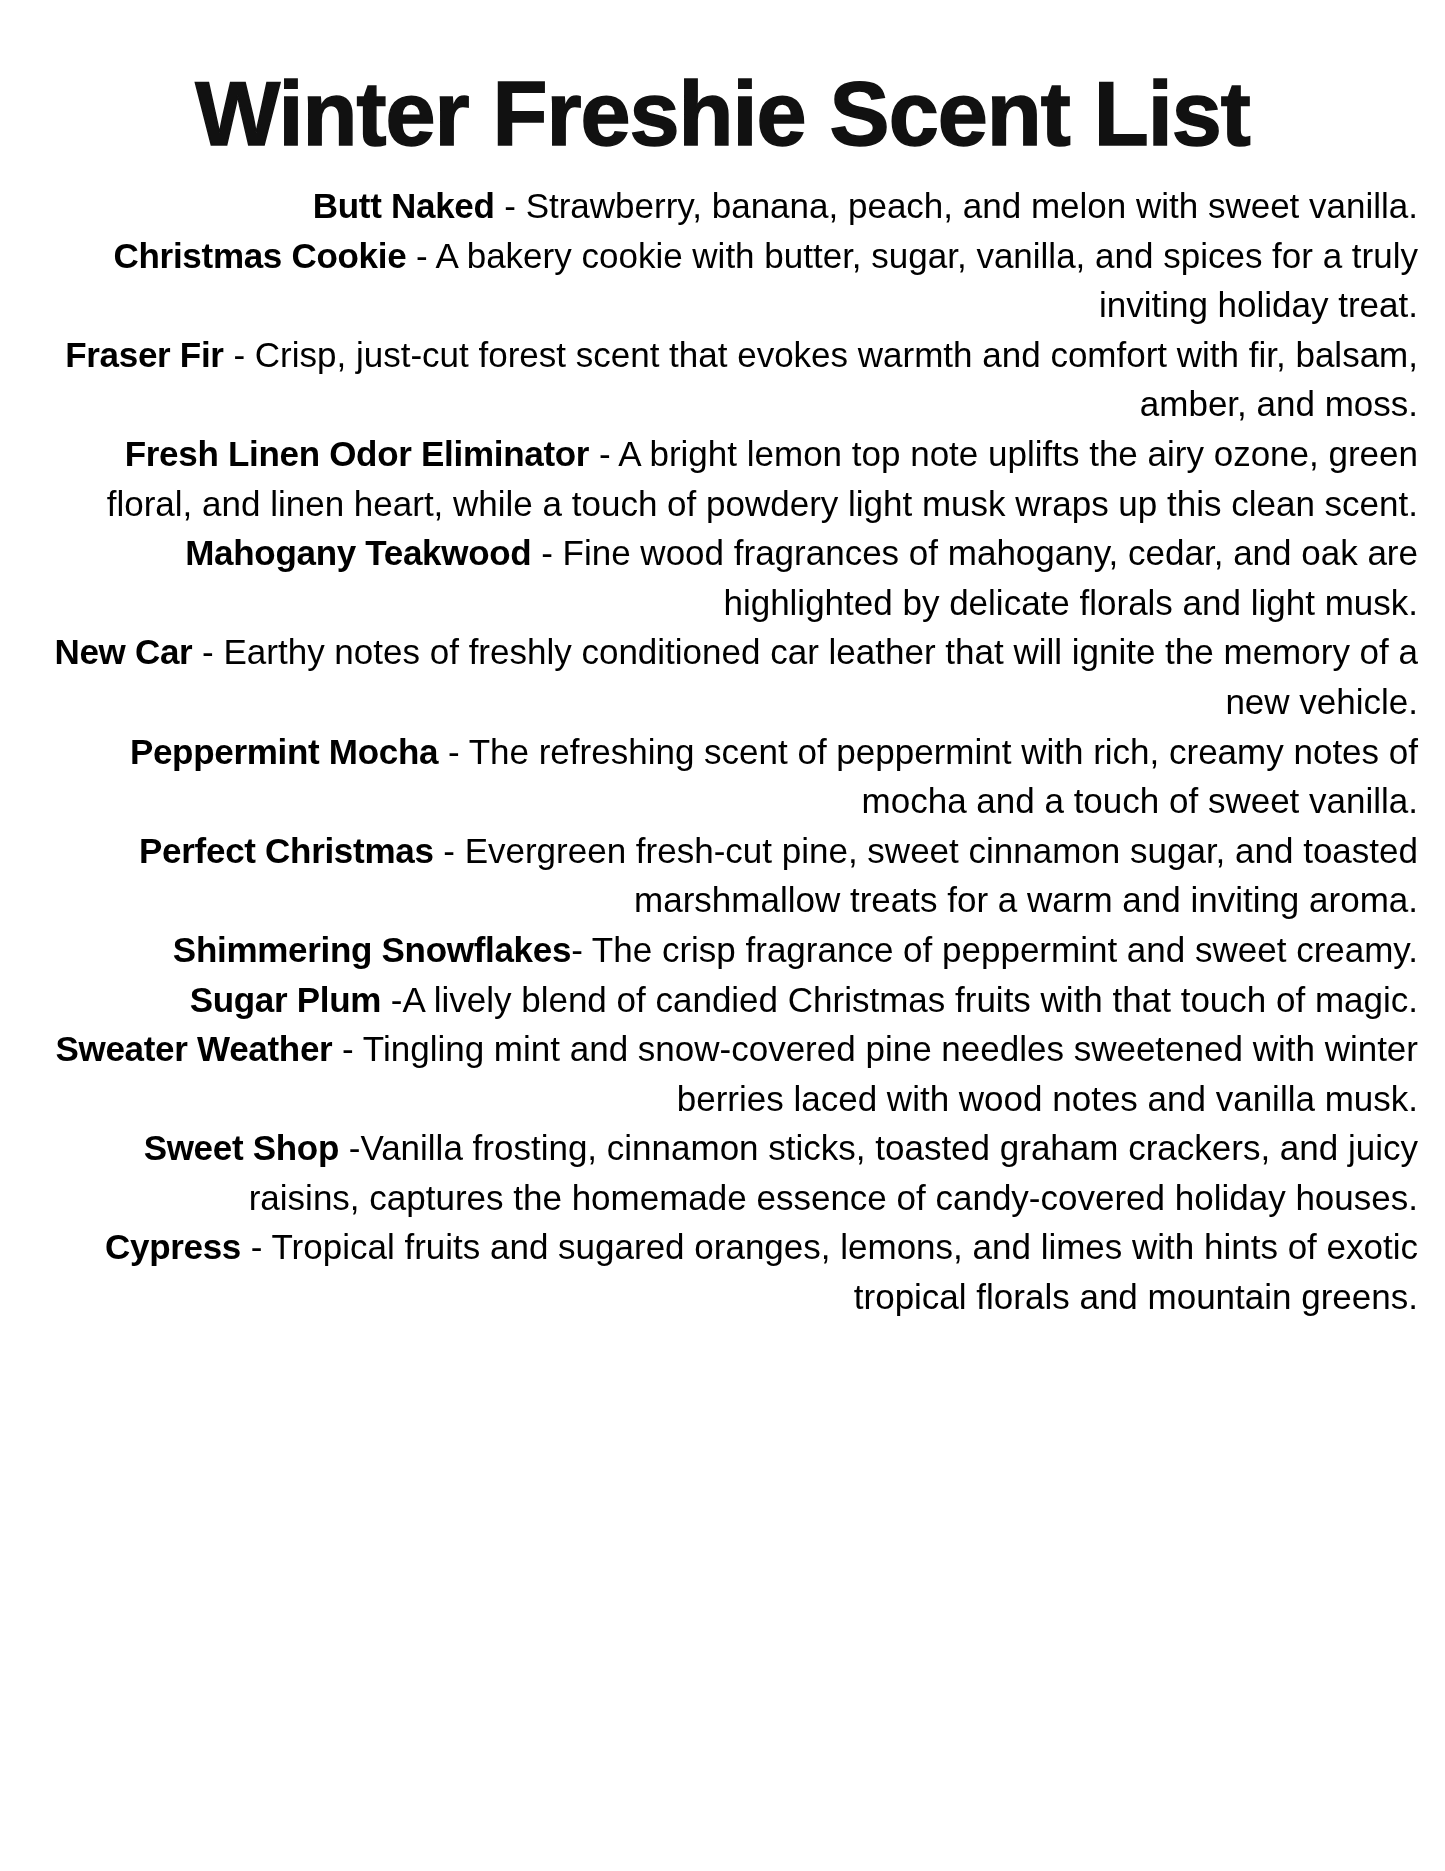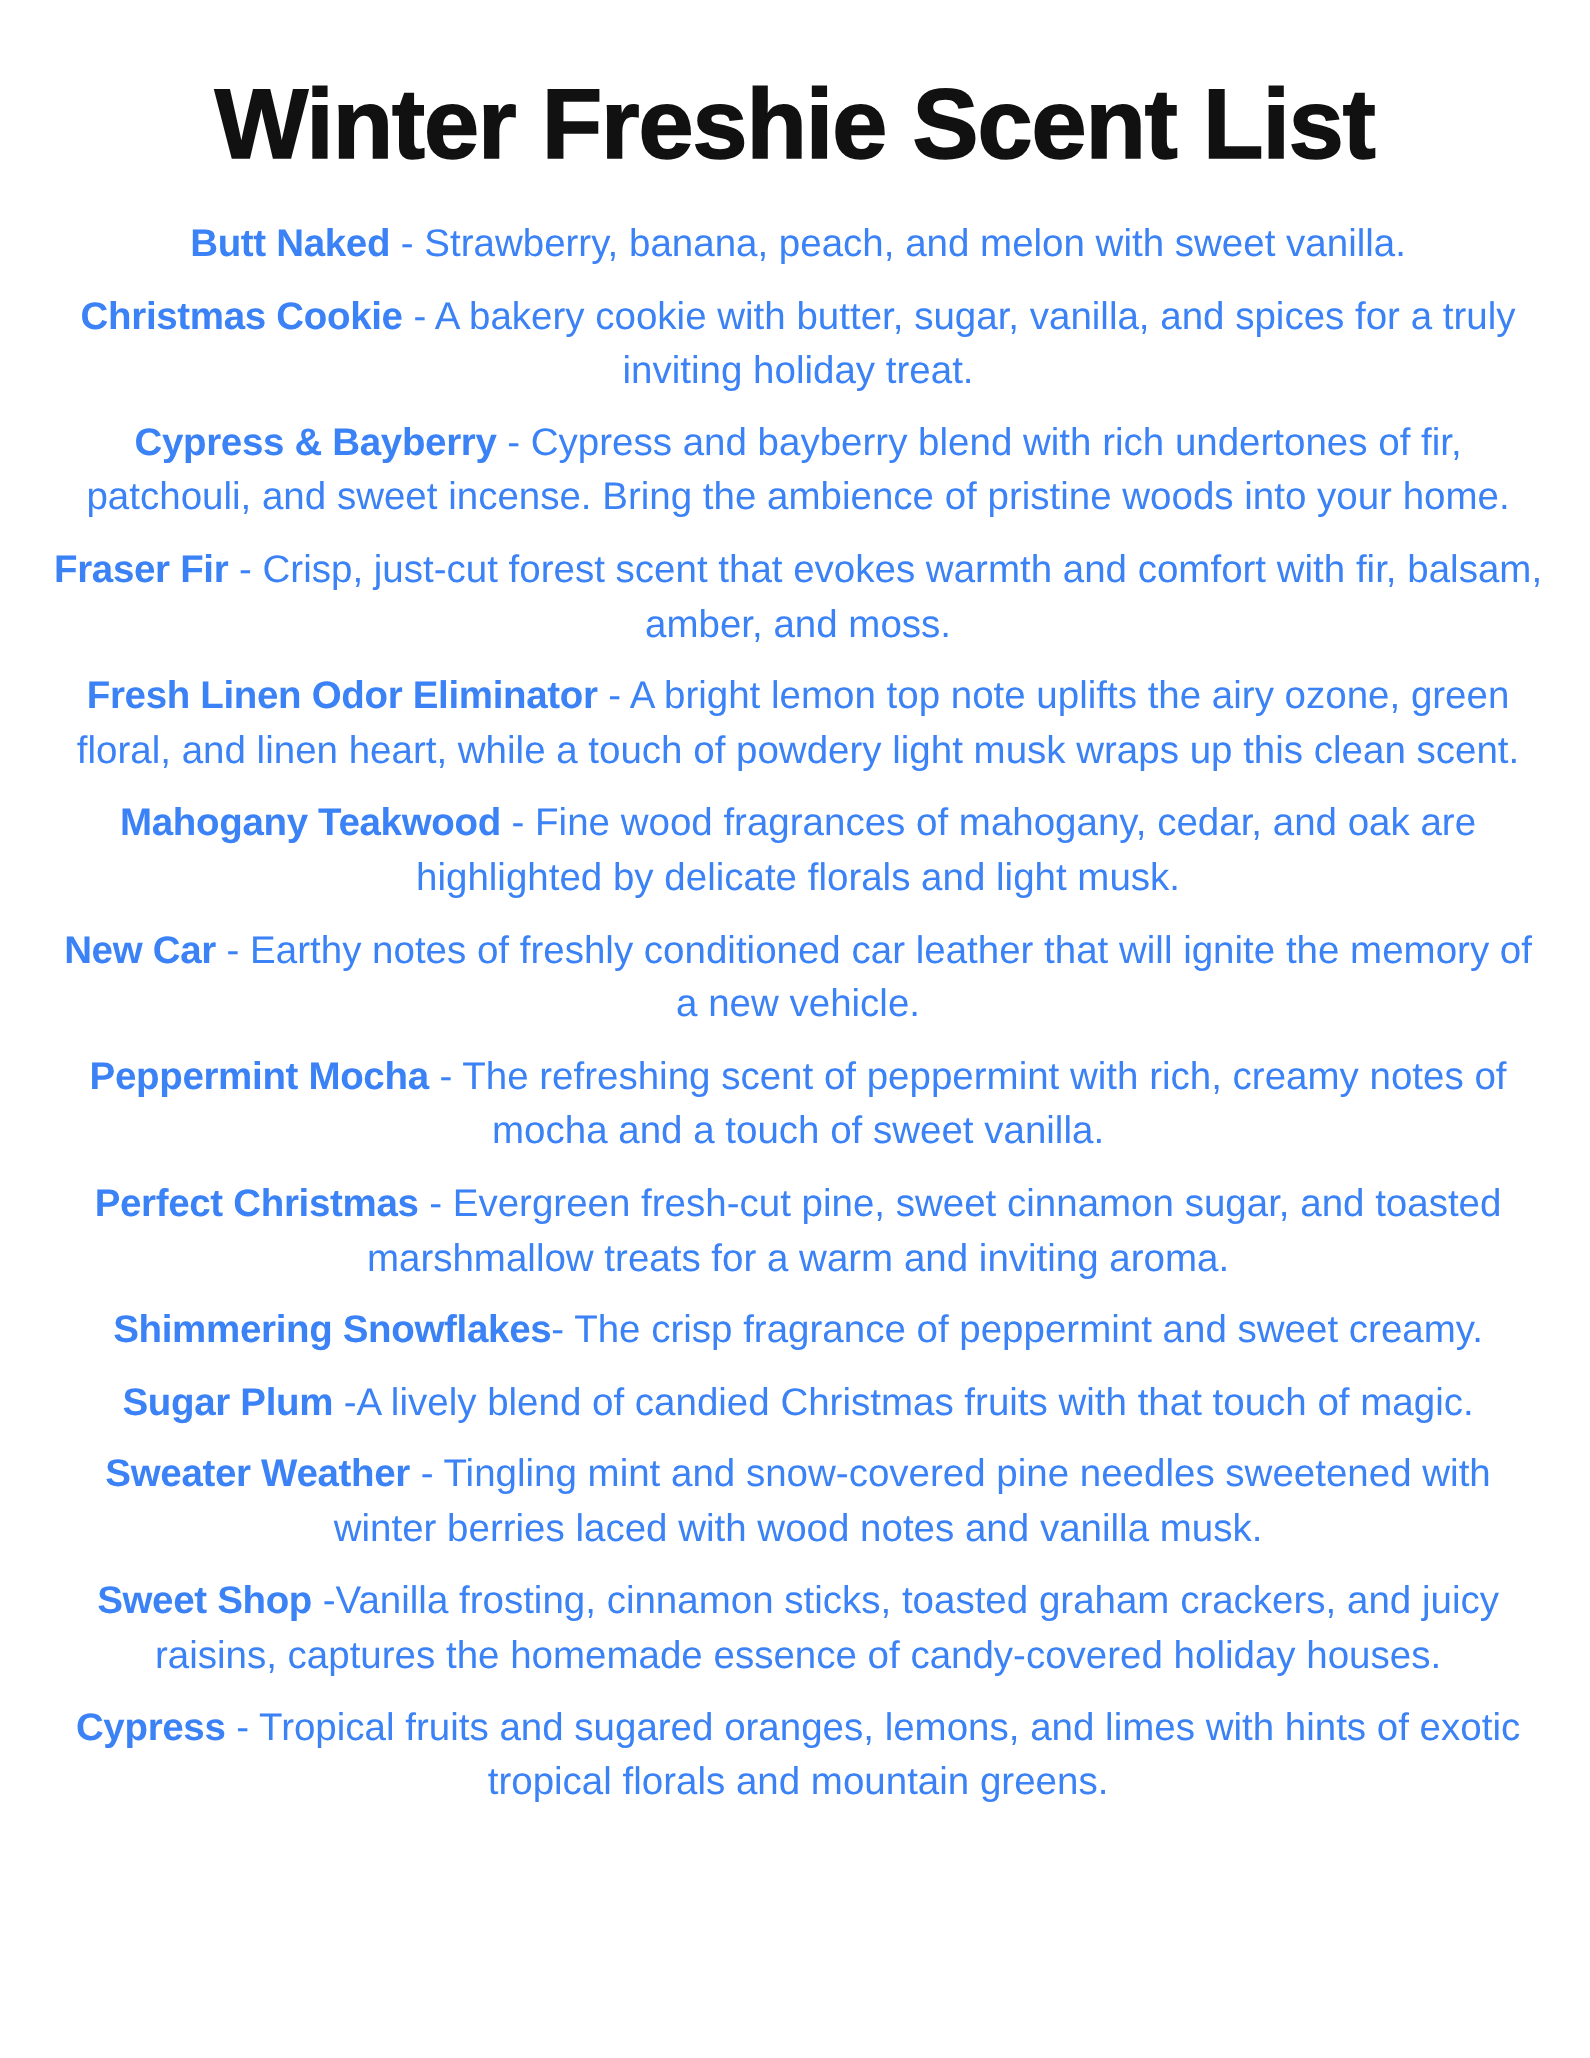--- a/index.html
+++ b/index.html
@@ -29,48 +29,47 @@
     -webkit-text-stroke: 1.5px #111111;
     white-space: nowrap;
   }
   .scent-list {
     margin: 0;
     padding: 22px 28px 0 33px;
     width: 1385px;
     box-sizing: content-box;
   }
   .scent {
-    margin: 16px;
+    margin: 0;
     padding: 0;
     font-size: 35px;
     line-height: 49.6px;
     font-weight: 400;
-    color: #3b82f6;
-    text-align: center;
+    color: #000000;
+    text-align: right;
   }
   .scent-name {
     font-weight: 700;
     letter-spacing: -0.3px;
   }
   .scent-desc {
     font-weight: 400;
   }
 </style>
 </head>
 <body>
 
 <div class="page">
   <h1 class="title">Winter Freshie Scent List</h1>
   <div class="scent-list" id="scent-list">
   <p class="scent"><strong class="scent-name">Butt Naked</strong><span class="scent-desc"> - Strawberry, banana, peach, and melon with sweet vanilla.</span></p>
 
   <p class="scent"><strong class="scent-name">Christmas Cookie</strong><span class="scent-desc"> - A bakery cookie with butter, sugar, vanilla, and spices for a truly inviting holiday treat.</span></p>
 
 
-  <p class="scent"><strong class="scent-name">Cypress &amp; Bayberry</strong><span class="scent-desc"> - Cypress and bayberry blend with rich undertones of fir, patchouli, and sweet incense. Bring the ambience of pristine woods into your home.</span></p>
 
   <p class="scent"><strong class="scent-name">Fraser Fir</strong><span class="scent-desc"> - Crisp, just-cut forest scent that evokes warmth and comfort with fir, balsam, amber, and moss.</span></p>
 
   <p class="scent"><strong class="scent-name">Fresh Linen Odor Eliminator</strong><span class="scent-desc"> - A bright lemon top note uplifts the airy ozone, green floral, and linen heart, while a touch of powdery light musk wraps up this clean scent.</span></p>
 
   <p class="scent"><strong class="scent-name">Mahogany Teakwood</strong><span class="scent-desc"> - Fine wood fragrances of mahogany, cedar, and oak are highlighted by delicate florals and light musk.</span></p>
 
   <p class="scent"><strong class="scent-name">New Car</strong><span class="scent-desc"> - Earthy notes of freshly conditioned car leather that will ignite the memory of a new vehicle.</span></p>
 
   <p class="scent"><strong class="scent-name">Peppermint Mocha</strong><span class="scent-desc"> - The refreshing scent of peppermint with rich, creamy notes of mocha and a touch of sweet vanilla.</span></p>

